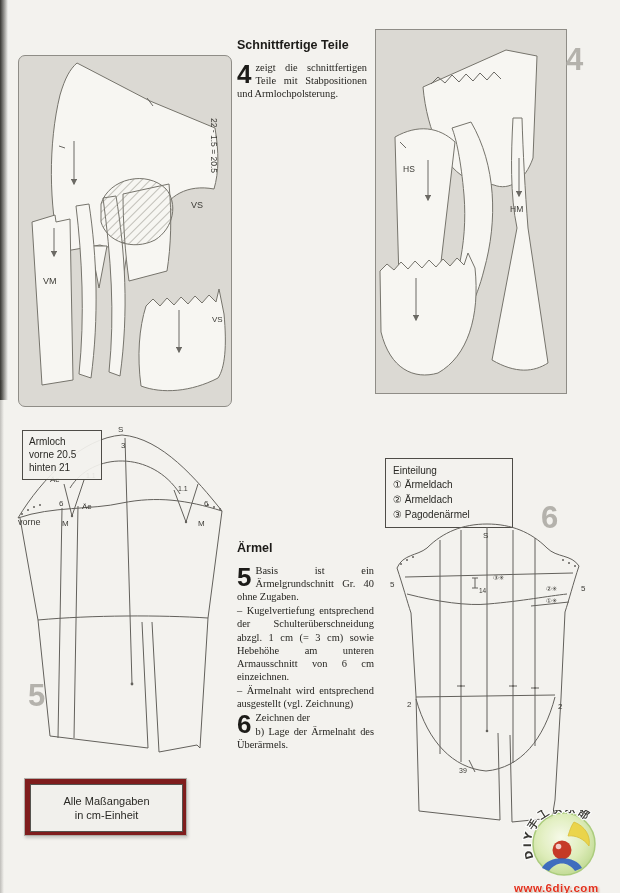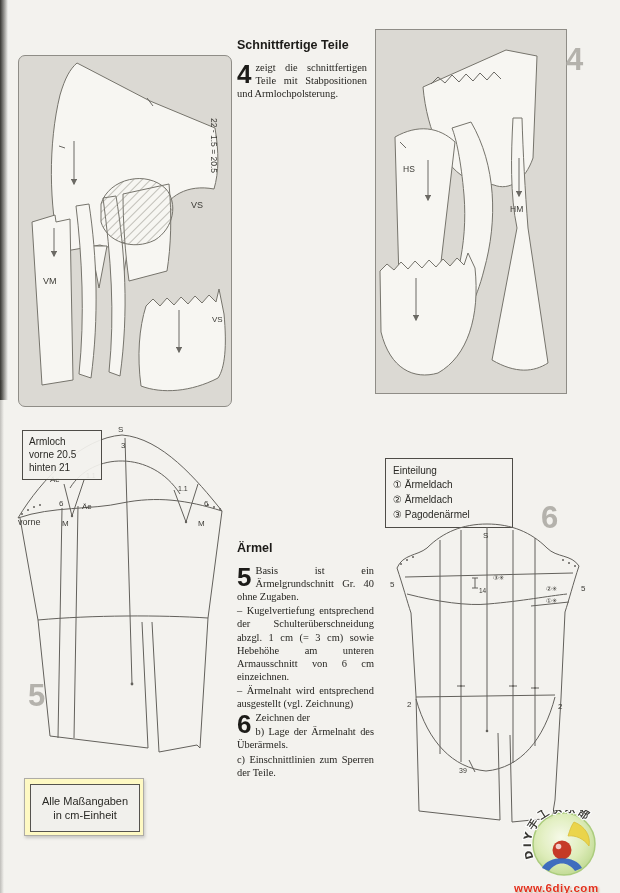--- a/index.html
+++ b/index.html
@@ -21,21 +21,21 @@
         margin:3px 4px 0 0;}
   .col-top{left:237px;top:38px;width:130px;}
   .col-armel{left:237px;top:541px;width:137px;}
   .info-box{position:absolute;border:1.2px solid #4e4c47;background:rgba(243,242,238,.92);
         font:10px/1.32 "Liberation Sans",sans-serif;color:#2a2925;padding:4px 6px;}
   .armloch-box{left:22px;top:430px;width:66px;}
   .einteilung-box{left:385px;top:458px;width:112px;padding:5px 7px;}
   .einteilung-box .title{}
   .einteilung-box .item{white-space:nowrap;line-height:1.5;}
   .enum{font-family:"DejaVu Sans",sans-serif;}
-  .unit-outer{position:absolute;left:24px;top:778px;width:120px;height:58px;background:#fef9c3;
+  .unit-outer{position:absolute;left:24px;top:778px;width:163px;height:58px;background:#7f1d1d;
         border:1px solid #aeaca6;box-shadow:1px 2px 3px rgba(0,0,0,.18);padding:5px;box-sizing:border-box;}
   .unit-inner{width:100%;height:100%;background:#f1f0ec;border:1px solid #55534e;display:flex;
         flex-direction:column;align-items:center;justify-content:center;
         font:11px/1.3 "Liberation Sans",sans-serif;color:#2a2925;text-align:center;}
   svg text{font-family:"Liberation Sans",sans-serif;fill:#3b3a35;}
   .diagram{position:absolute;}
   .watermark{position:absolute;left:514px;top:810px;width:104px;height:82px;}
   .wm-url{position:absolute;left:0;top:72px;width:100%;text-align:left;
         font:bold 11.5px "Liberation Sans",sans-serif;color:#e2301c;letter-spacing:.5px;
         text-shadow:0 0 2px #fff,0 0 2px #fff,1px 1px 2px rgba(120,50,0,.55);}
@@ -168,21 +168,20 @@
   </div>
   <div class="fignum" style="left:28px;top:678px;">5</div>
 
   <div class="col col-armel">
     <h3>Ärmel</h3>
     <p><span class="dropcap">5</span><span>Basis ist ein Ärmelgrundschnitt Gr. 40 ohne Zugaben.</span></p>
     <p>– Kugelvertiefung entsprechend der Schulterüberschneidung abzgl. 1 cm (= 3 cm) sowie Hebehöhe am unteren Armausschnitt von 6 cm einzeichnen.</p>
     <p>– Ärmelnaht wird entsprechend ausgestellt (vgl. Zeichnung)</p>
     <p><span class="dropcap">6</span><span>Zeichnen der</span></p>
     <p>b) Lage der Ärmelnaht des Überärmels.</p>
-    <p>c) Einschnittlinien zum Sperren der Teile.</p>
   </div>
 
   <div class="info-box einteilung-box">
     <div class="title">Einteilung</div>
     <div class="item"><span class="enum">①</span> <span>Ärmeldach</span></div>
     <div class="item"><span class="enum">②</span> <span>Ärmeldach</span></div>
     <div class="item"><span class="enum">③</span> <span>Pagodenärmel</span></div>
   </div>
   <div class="fignum" style="left:541px;top:500px;">6</div>
 

